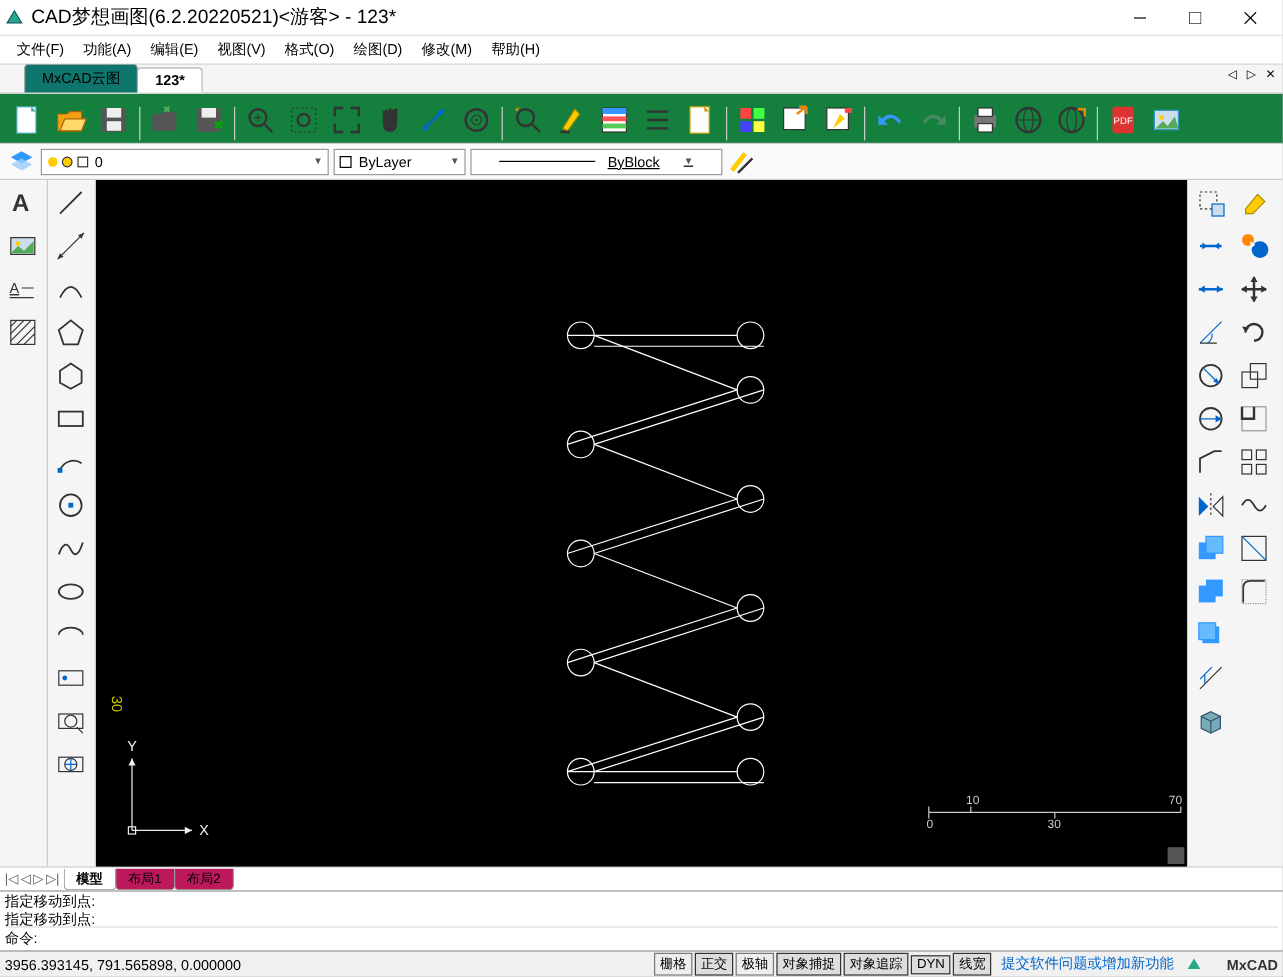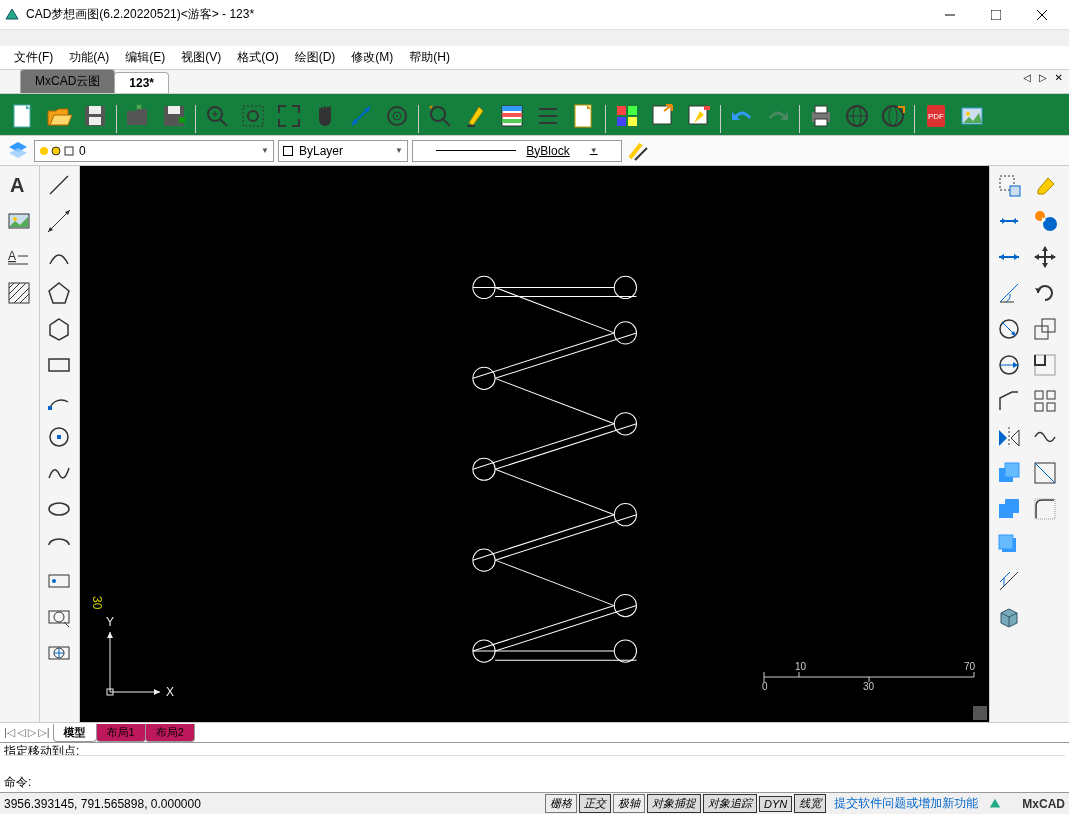--- a/index.html
+++ b/index.html
@@ -1,81 +1,81 @@
 <!DOCTYPE html>
 <html><head>
 <meta charset="utf-8">
 <style>
 * { box-sizing: border-box; margin: 0; padding: 0; font-family: "Microsoft YaHei", SimSun, sans-serif; }
 body { width: 1069px; height: 814px; background: #f0f0f0; overflow: hidden; display: flex; flex-direction: column; font-size: 12px; }
 
 
 .titlebar { height: 30px; background: #fff; display: flex; align-items: center; padding: 0 4px; border-bottom: 1px solid #e0e0e0; }
 .titlebar .icon { width: 16px; height: 16px; margin-right: 6px; }
-.titlebar .title { flex: 1; font-size: 12px; color: #000; }
+.titlebar .title { flex: 1; font-size: 16px; color: #000; }
 .win-btns { display: flex; }
 .win-btn { width: 46px; height: 30px; display: flex; align-items: center; justify-content: center; cursor: pointer; }
 
 
-.menubar { height: 24px; background: #fff; display: flex; align-items: center; padding: 0 6px; border-bottom: 1px solid #d0d0d0; margin-top: 16px; }
+.menubar { height: 24px; background: #fff; display: flex; align-items: center; padding: 0 6px; border-bottom: 1px solid #d0d0d0; }
 .menu-item { padding: 2px 8px; font-size: 12px; cursor: pointer; }
 
 
 .doctabs { height: 24px; background: #f5f5f5; display: flex; align-items: flex-end; padding-left: 20px; border-bottom: 1px solid #ccc; position: relative; }
-.doctab { padding: 3px 14px; font-size: 12px; border: 1px solid #aaa; border-bottom: none; background: #737373; margin-right: -1px; border-radius: 4px 4px 0 0; cursor: pointer; }
+.doctab { padding: 3px 14px; font-size: 12px; border: 1px solid #aaa; border-bottom: none; background: #0f766e; margin-right: -1px; border-radius: 4px 4px 0 0; cursor: pointer; }
 .doctab.active { background: #fff; font-weight: bold; }
 .tabnav { position: absolute; right: 4px; top: 2px; display: flex; gap: 4px; font-size: 10px; }
 .tabnav span { cursor: pointer; padding: 0 2px; }
 
 
 .toolbar-main { height: 42px; background: #15803d; display: flex; align-items: flex-end; padding: 2px 6px; border-bottom: 1px solid #ccc; gap: 2px; }
 .tb-btn { width: 34px; height: 34px; display: flex; align-items: center; justify-content: center; border: 1px solid transparent; cursor: pointer; }
 .tb-sep { width: 1px; height: 28px; background: #ccc; margin: 0 2px; }
 
 
 .toolbar-layer { height: 30px; background: #fafafa; display: flex; align-items: center; padding: 2px 6px; border-bottom: 1px solid #ccc; gap: 4px; }
 .layer-ico { width: 24px; height: 24px; display: flex; align-items: center; justify-content: center; cursor: pointer; }
 .layer-dd { height: 22px; border: 1px solid #999; background: #fff; font-size: 12px; padding: 0 4px; display: flex; align-items: center; }
 .layer-dd.w1 { width: 240px; }
-.layer-dd.w2 { width: 130px; }
+.layer-dd.w2 { width: 110px; }
 .layer-dd.w3 { width: 210px; justify-content: center; text-decoration: underline; }
 .dd-arrow { margin-left: auto; font-size: 8px; color: #555; }
 .small-sq { width: 10px; height: 10px; border: 1px solid #000; background: #fff; margin-right: 6px; }
 .ltline { width: 80px; border-top: 1px solid #000; margin-right: 10px; }
 
 
 .main { flex: 1; display: flex; background: #f0f0f0; }
 .sidebar { width: 40px; background: #f5f5f5; display: flex; flex-direction: column; padding: 2px; gap: 2px; border-right: 1px solid #ccc; }
 .sb-btn { width: 34px; height: 34px; display: flex; align-items: center; justify-content: center; border: 1px solid transparent; cursor: pointer; }
 .sbcol2 { width: 80px; display: flex; flex-wrap: wrap; padding: 2px; gap: 2px; background: #f5f5f5; border-left: 1px solid #ccc; align-content: flex-start; }
 
 .canvas-wrap { flex: 1; display: flex; flex-direction: column; background: #000; position: relative; }
 .canvas { flex: 1; background: #000; position: relative; }
 .ucs { position: absolute; left: 20px; bottom: 20px; color: #eee; font-size: 12px; }
-.ruler { position: absolute; right: 10px; bottom: 30px; color: #ddd; font-size: 11px; }
+.ruler { position: absolute; right: 0; bottom: 30px; color: #ddd; font-size: 11px; }
 .rlabel30 { position: absolute; left: 10px; top: 430px; color: #cc0; font-size: 12px; writing-mode: vertical-rl; }
 .scrollc { position: absolute; right: 2px; bottom: 2px; width: 14px; height: 14px; background: #555; }
 
 
 .modeltabs { height: 20px; background: #fff; display: flex; align-items: center; font-size: 11px; border-top: 1px solid #ccc; }
 .mt-nav { display: flex; padding: 0 4px; gap: 2px; color: #666; }
 .mt-nav span { cursor: pointer; }
 .mtab { padding: 1px 10px; border: 1px solid #999; border-top: none; background: #be185d; margin-left: -1px; border-radius: 0 0 4px 4px; cursor: pointer; }
 .mtab.active { background: #fff; font-weight: bold; }
 
 
 .cmdwin { height: 50px; background: #fff; border-top: 1px solid #999; display: flex; flex-direction: column; font-size: 12px; padding: 1px 4px; }
 .cmdhist { flex: 1; overflow: hidden; line-height: 15px; }
-.cmdline { display: flex; align-items: flex-end; border-top: 1px solid #ddd; padding-top: 18px; }
+.cmdline { display: flex; align-items: flex-end; border-top: 1px solid #ddd; padding-top: 1px; }
 .cmdline input { flex: 1; border: none; outline: none; font-size: 12px; padding: 1px 4px; }
 
 
 .status { height: 22px; background: #f0f0f0; border-top: 1px solid #999; display: flex; align-items: center; font-size: 12px; padding: 0 4px; }
 .status .coords { flex: 1; }
-.status .togg { padding: 1px 4px; border: 1px solid #777; margin-left: 2px; background: #eee; cursor: pointer; font-size: 11px; font-style: italic; }
+.status .togg { padding: 1px 4px; border: 1px solid #777; margin-left: 2px; background: #eee; cursor: pointer; font-size: 11px; }
 .status .togg.on { background: #ddd; border-color: #333; }
 .status .link { color: #06c; margin-left: 8px; cursor: pointer; }
 .brand { margin-left: 10px; display: flex; align-items: center; gap: 20px; color: #333; font-weight: bold; }
 .brand .bico { width: 14px; height: 14px; }
 
 svg { display: block; }
 </style>
 </head>
 <body>
 

